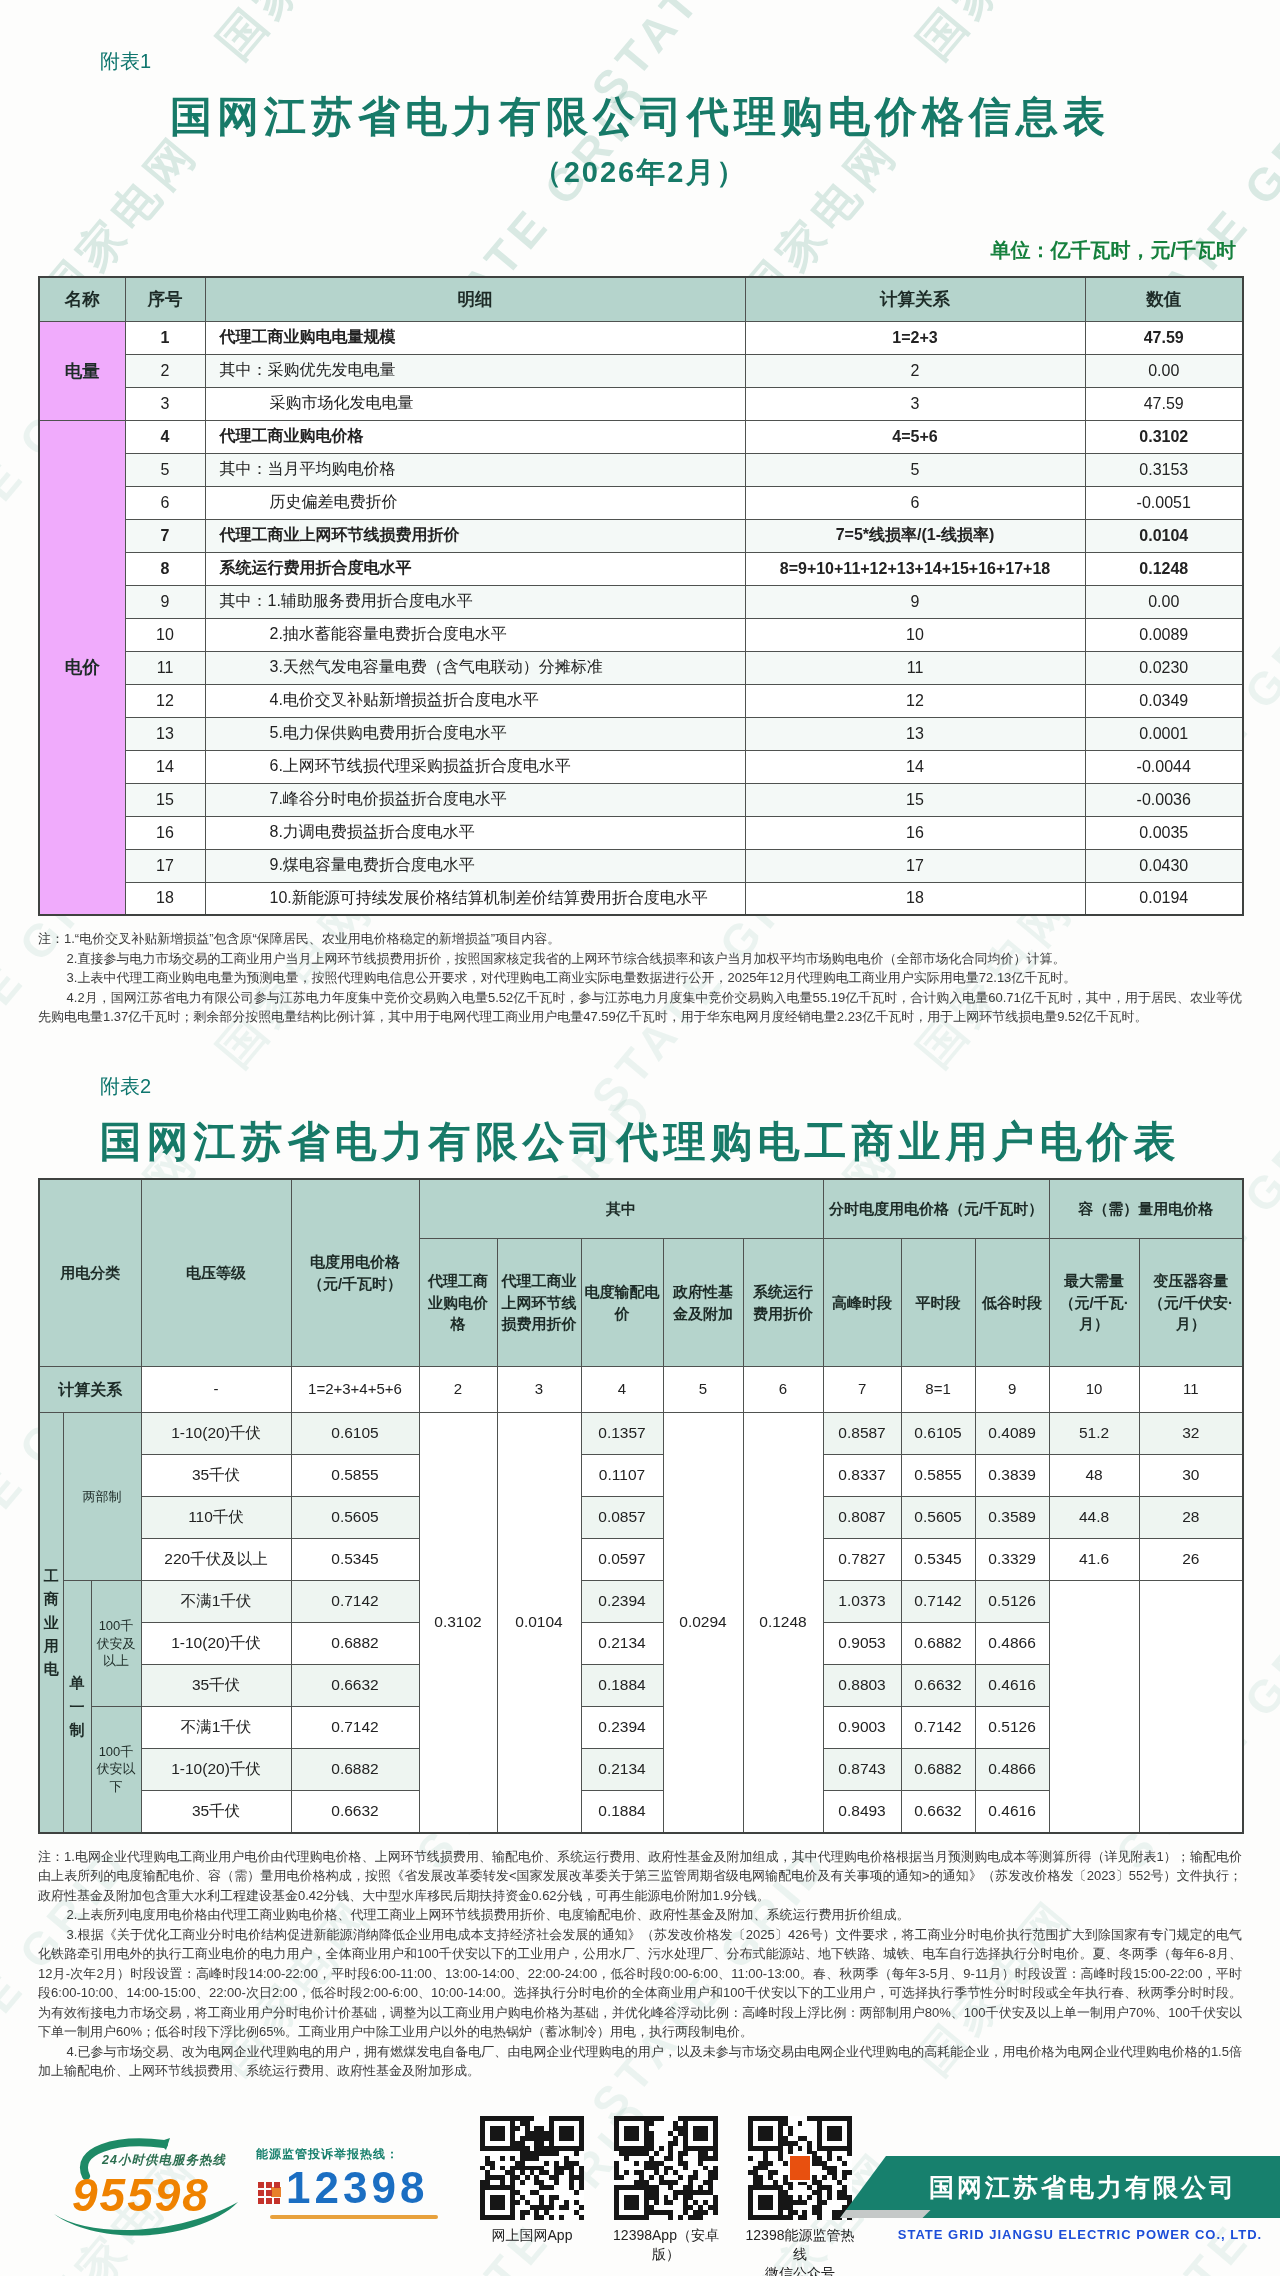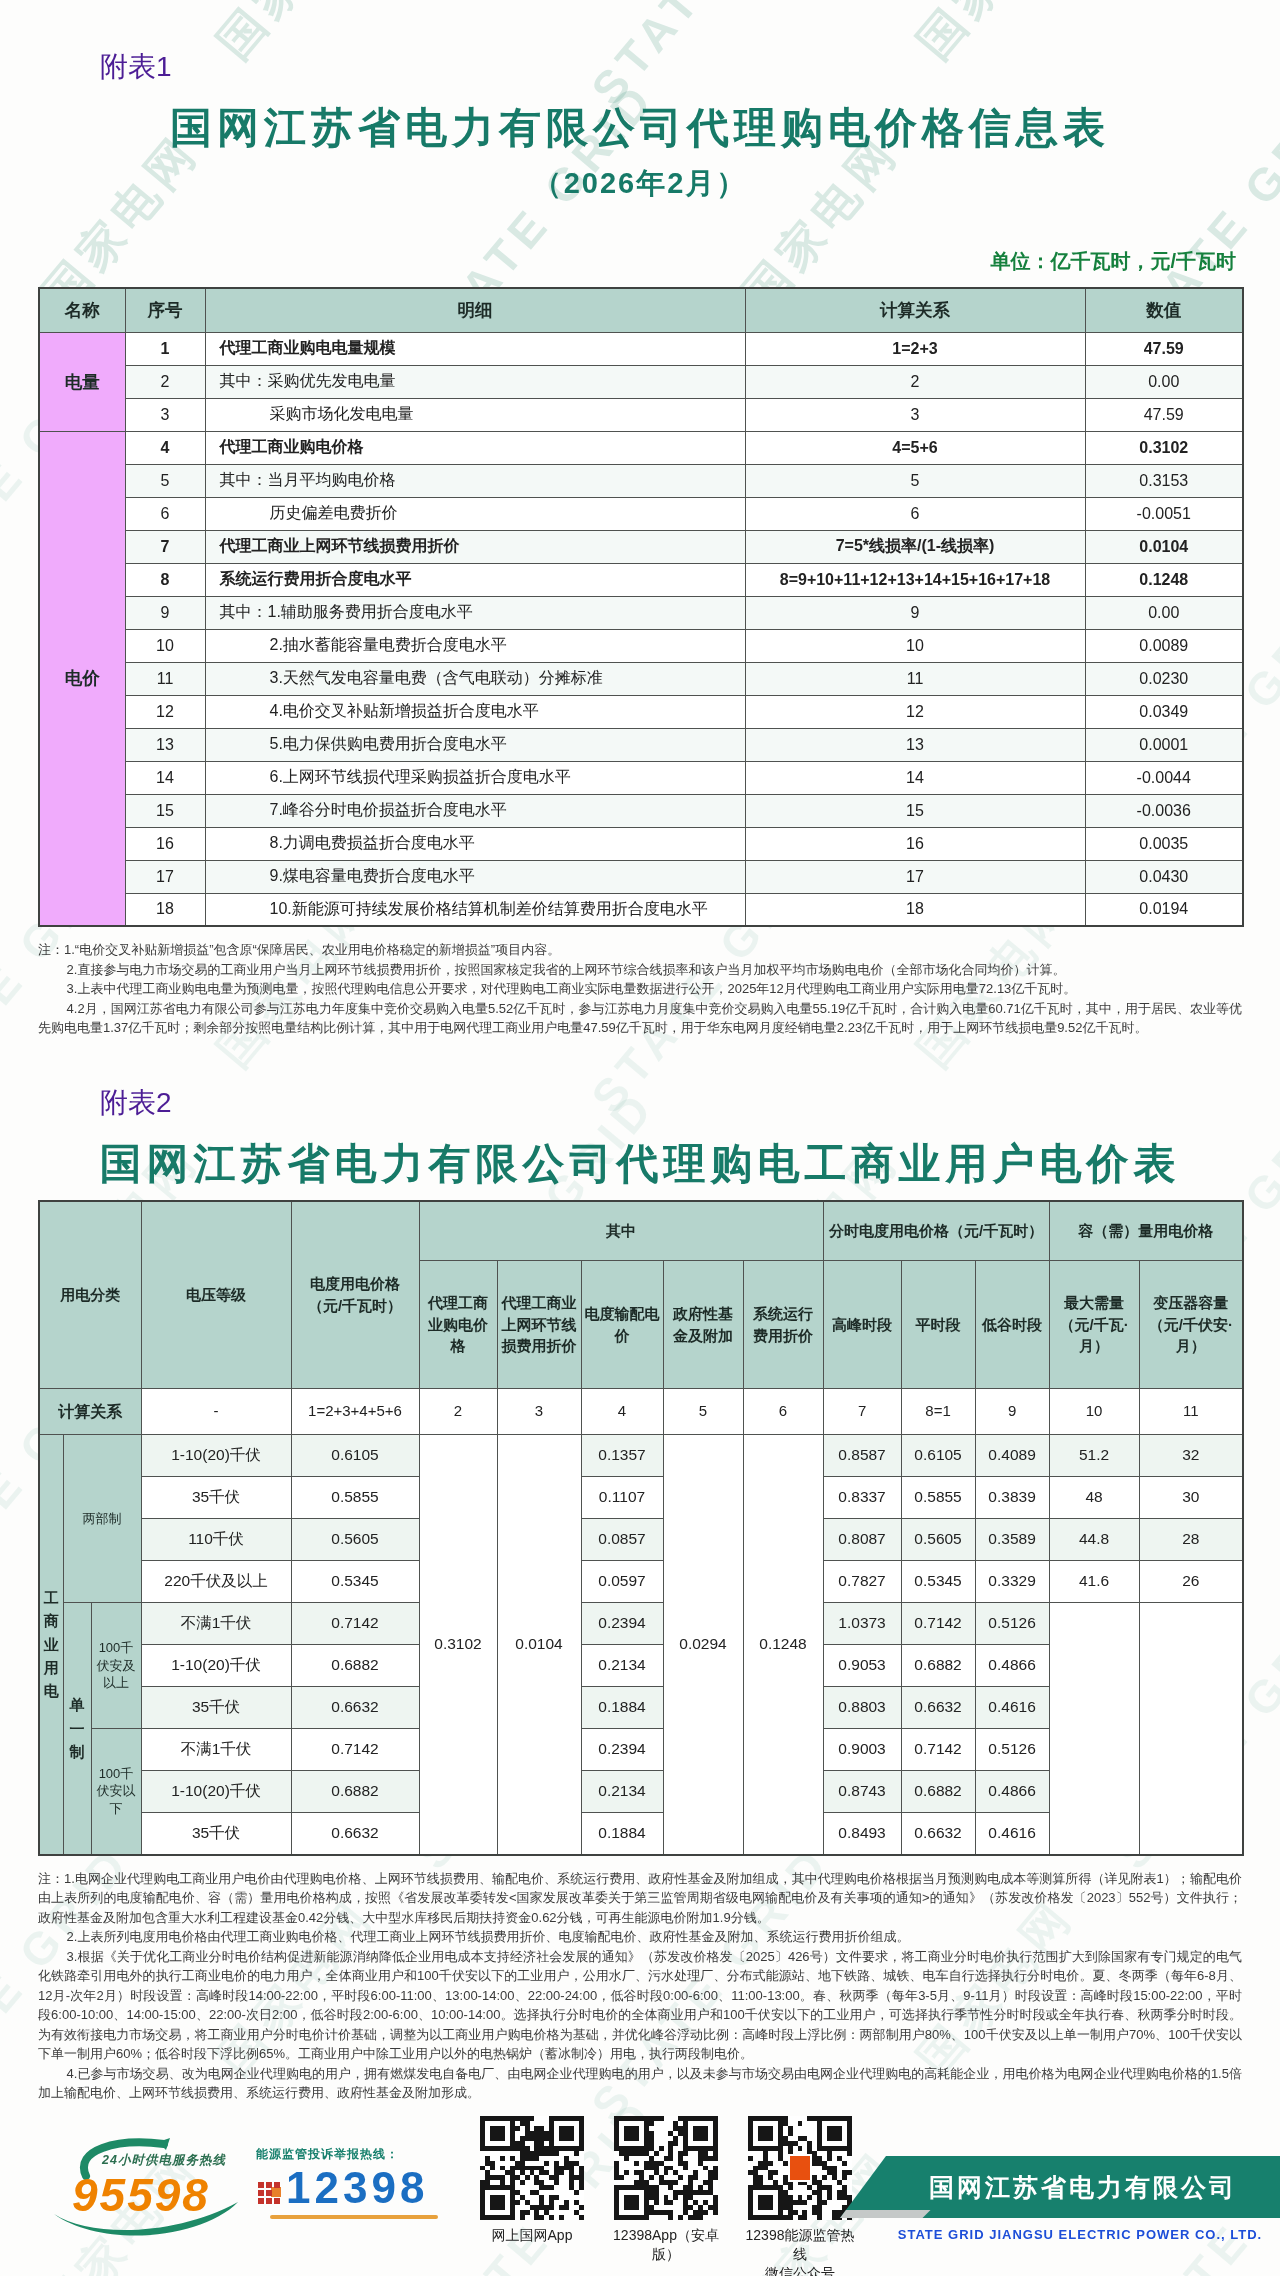--- a/index.html
+++ b/index.html
@@ -7,21 +7,21 @@
   body {
     height: 2276px; position: relative; overflow: hidden;
     background: #fdfdfc; color: #222;
     font-family: "Liberation Sans", "DejaVu Sans", sans-serif;
   }
   .wm-layer { position:absolute; inset:0; overflow:hidden; z-index:0; pointer-events:none; }
   .wm { position:absolute; transform:rotate(-50deg); font-weight:bold; white-space:nowrap;
         color:#2c8a70; letter-spacing:7px; font-size:46px; }
   .content { position:relative; z-index:1; padding:48px 38px 0; }
 
-  .appendix { font-size:28px; color:#4c1d95; margin-left:62px; margin-bottom:14px; }
+  .appendix { font-size:20px; color:#0f766e; margin-left:62px; margin-bottom:14px; }
   .main-title { text-align:center; color:#177a68; font-weight:bold; font-size:42px;
                 letter-spacing:5px; margin-bottom:8px; }
   .sub-title { text-align:center; color:#177a68; font-weight:bold; font-size:29px;
                letter-spacing:2px; margin-bottom:44px; }
   .unit-note { text-align:right; font-weight:bold; font-size:20px; color:#15803d;
                padding-right:6px; margin-bottom:12px; }
 
   table.tbl { border-collapse:collapse; table-layout:fixed; width:1204px; background:#fff; }
   .tbl th, .tbl td { border:1.5px solid #4f5250; text-align:center; vertical-align:middle;
                      overflow:hidden; }

